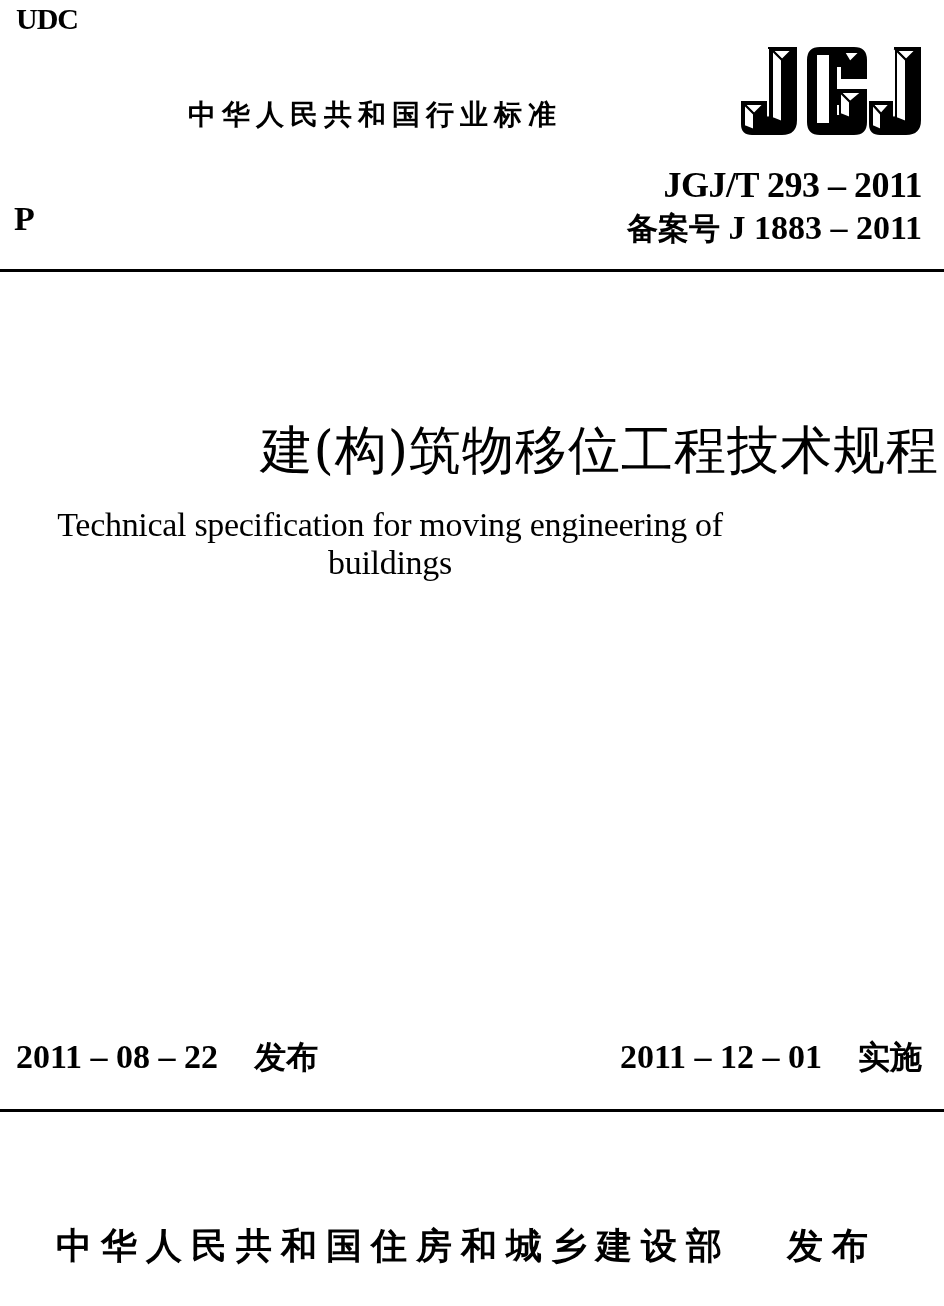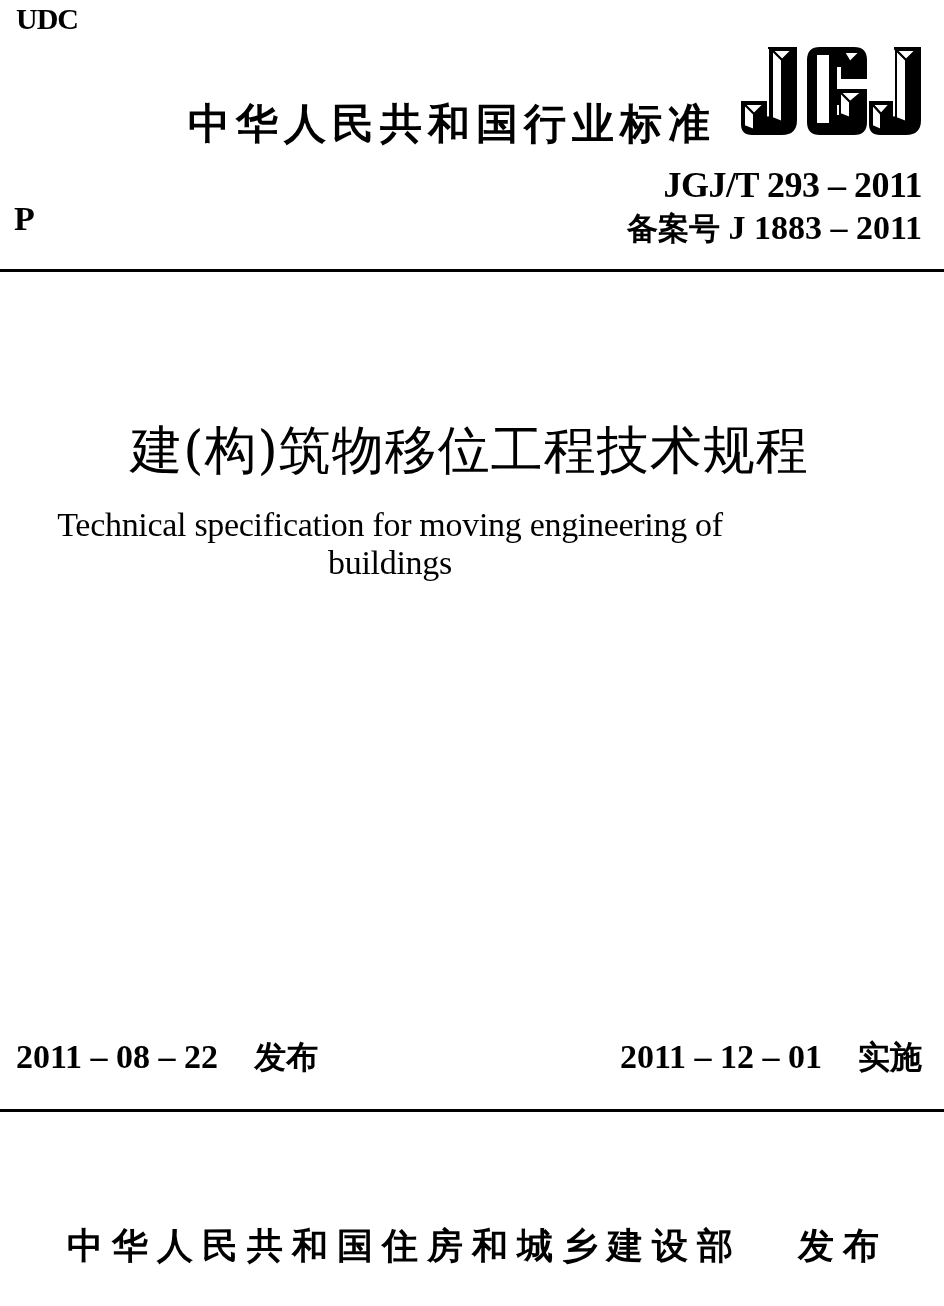--- a/index.html
+++ b/index.html
@@ -3,31 +3,31 @@
 <meta charset="utf-8">
 <style>
   html, body { margin:0; padding:0; background:#fff; }
   body { width:944px; height:1306px; position:relative; overflow:hidden; color:#000; }
   .abs { position:absolute; }
   .serif-b { font-family:"Liberation Serif","DejaVu Serif",serif; font-weight:bold; }
   .sans-b { font-family:"DejaVu Sans","Liberation Sans",sans-serif; font-weight:bold; }
   .rule { position:absolute; left:0; width:944px; height:3px; background:#000; }
   #udc { left:16px; top:2px; font-size:30px; letter-spacing:-1px; }
   #p-class { left:14px; top:200px; font-size:34px; }
-  #issuer-std { left:188px; top:96px; font-size:42px; letter-spacing:6px; font-weight:bold; }
+  #issuer-std { left:188px; top:96px; font-size:28px; letter-spacing:6px; font-weight:bold; }
   #logo { left:738px; top:44px; width:186px; height:94px; }
   #std-no { right:22px; top:164px; font-size:36px; letter-spacing:-0.5px; text-align:right; }
   #record-no { right:22px; top:208px; font-size:34px; text-align:right; white-space:nowrap; }
   #record-no .cn { font-family:"DejaVu Sans",sans-serif; font-weight:bold; font-size:31px;margin-left:16px; }
-  #title-cn { left:0; width:939px; top:416px; text-align:center; font-size:52px; letter-spacing:1px; font-family:"DejaVu Serif",serif; }
+  #title-cn { left:0; width:939px; top:416px; text-align:right; font-size:52px; letter-spacing:1px; font-family:"DejaVu Serif",serif; }
   #title-en { left:0; width:780px; top:506px; text-align:center; font-size:34px; font-family:"Liberation Serif",serif; letter-spacing:-0.3px; }
   #issue-date { left:16px; top:1036px; font-size:34px; white-space:nowrap; }
   #impl-date { right:22px; top:1036px; font-size:34px; white-space:nowrap; }
   .date-cn { font-family:"DejaVu Sans",sans-serif; font-weight:bold; font-size:32px; margin-left:36px; }
-  #publisher { left:56px; top:1222px; font-size:36px; font-weight:bold; letter-spacing:9px; white-space:nowrap;margin-left:11px; }
+  #publisher { left:56px; top:1222px; font-size:36px; font-weight:bold; letter-spacing:9px; white-space:nowrap; }
   #publisher .act { margin-left:56px; }
 </style>
 </head>
 <body>
 
 <div class="abs serif-b" id="udc">UDC</div>
 
 <div class="abs sans-b" id="issuer-std">中华人民共和国行业标准</div>
 
 <div class="abs" id="logo">

